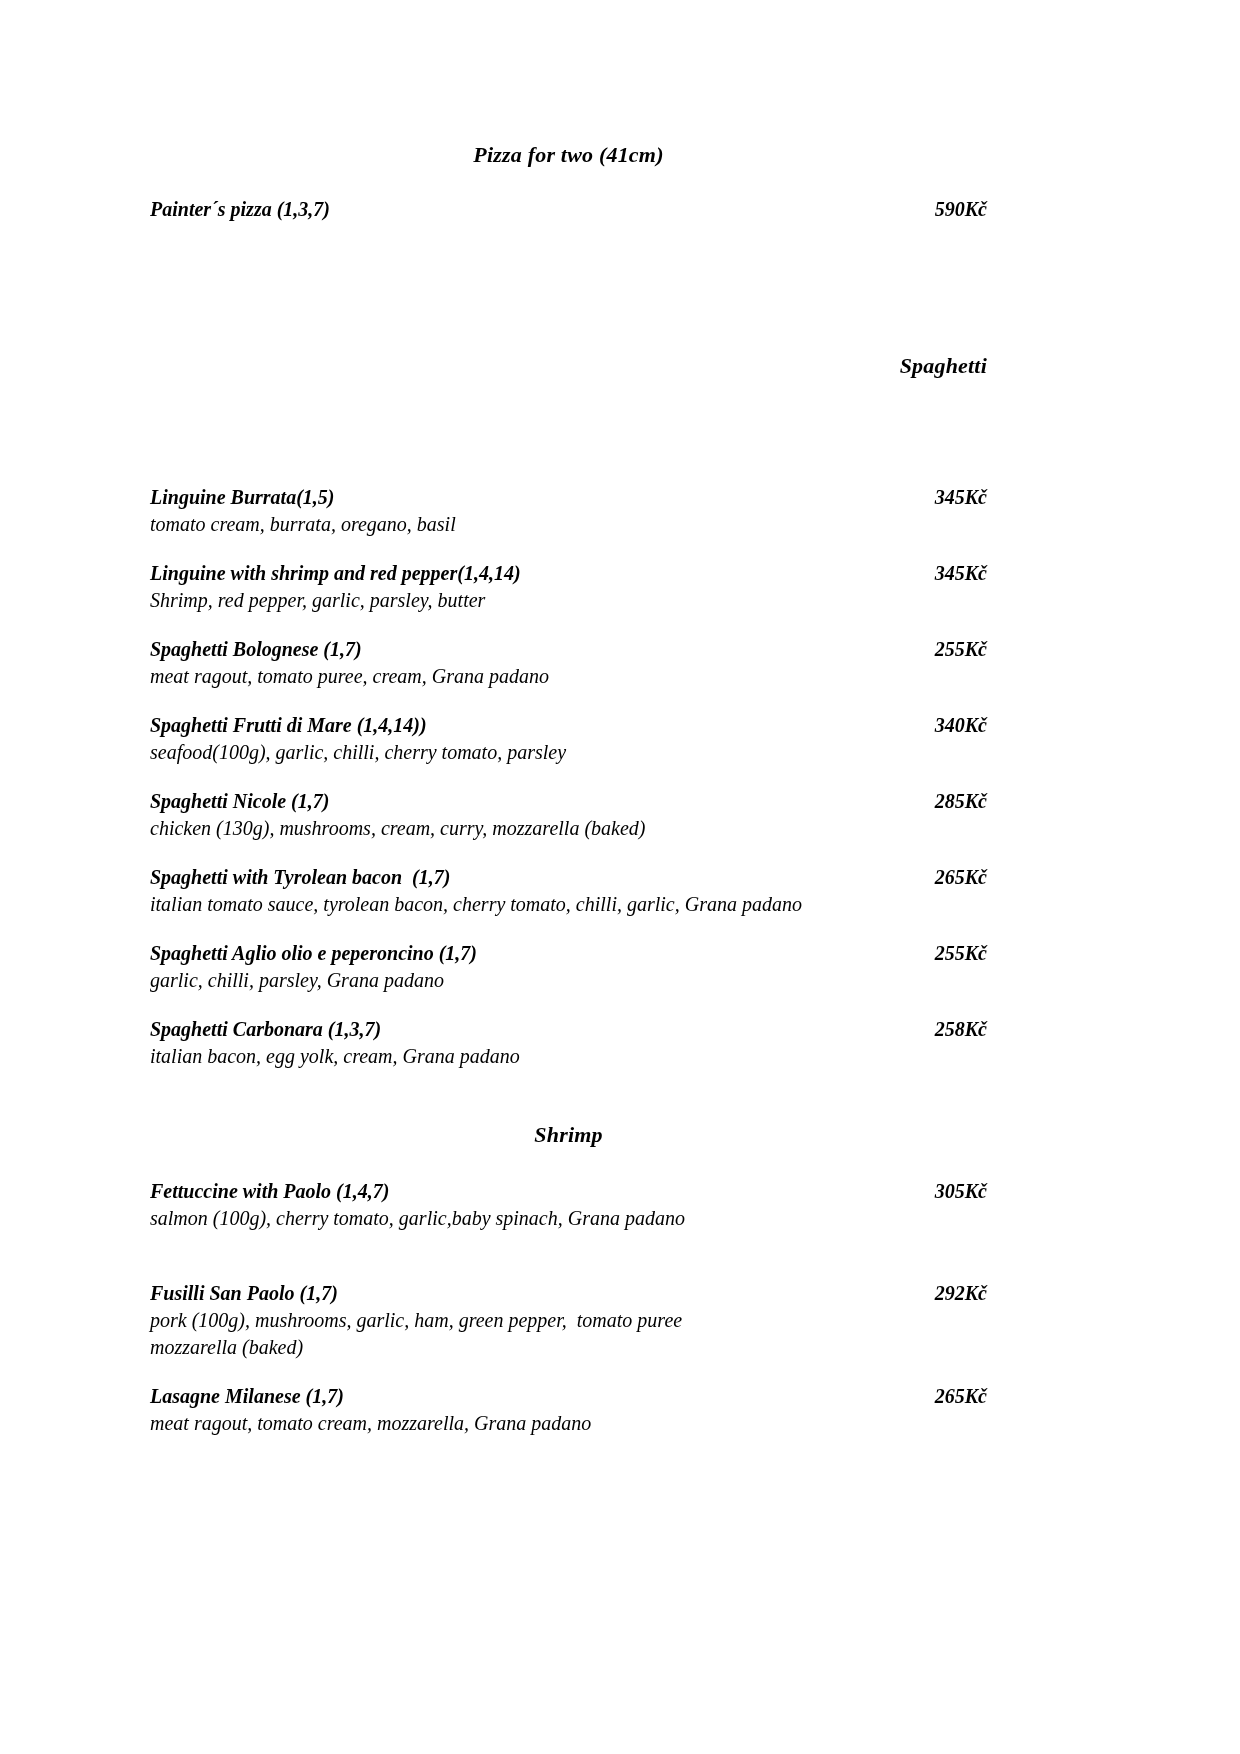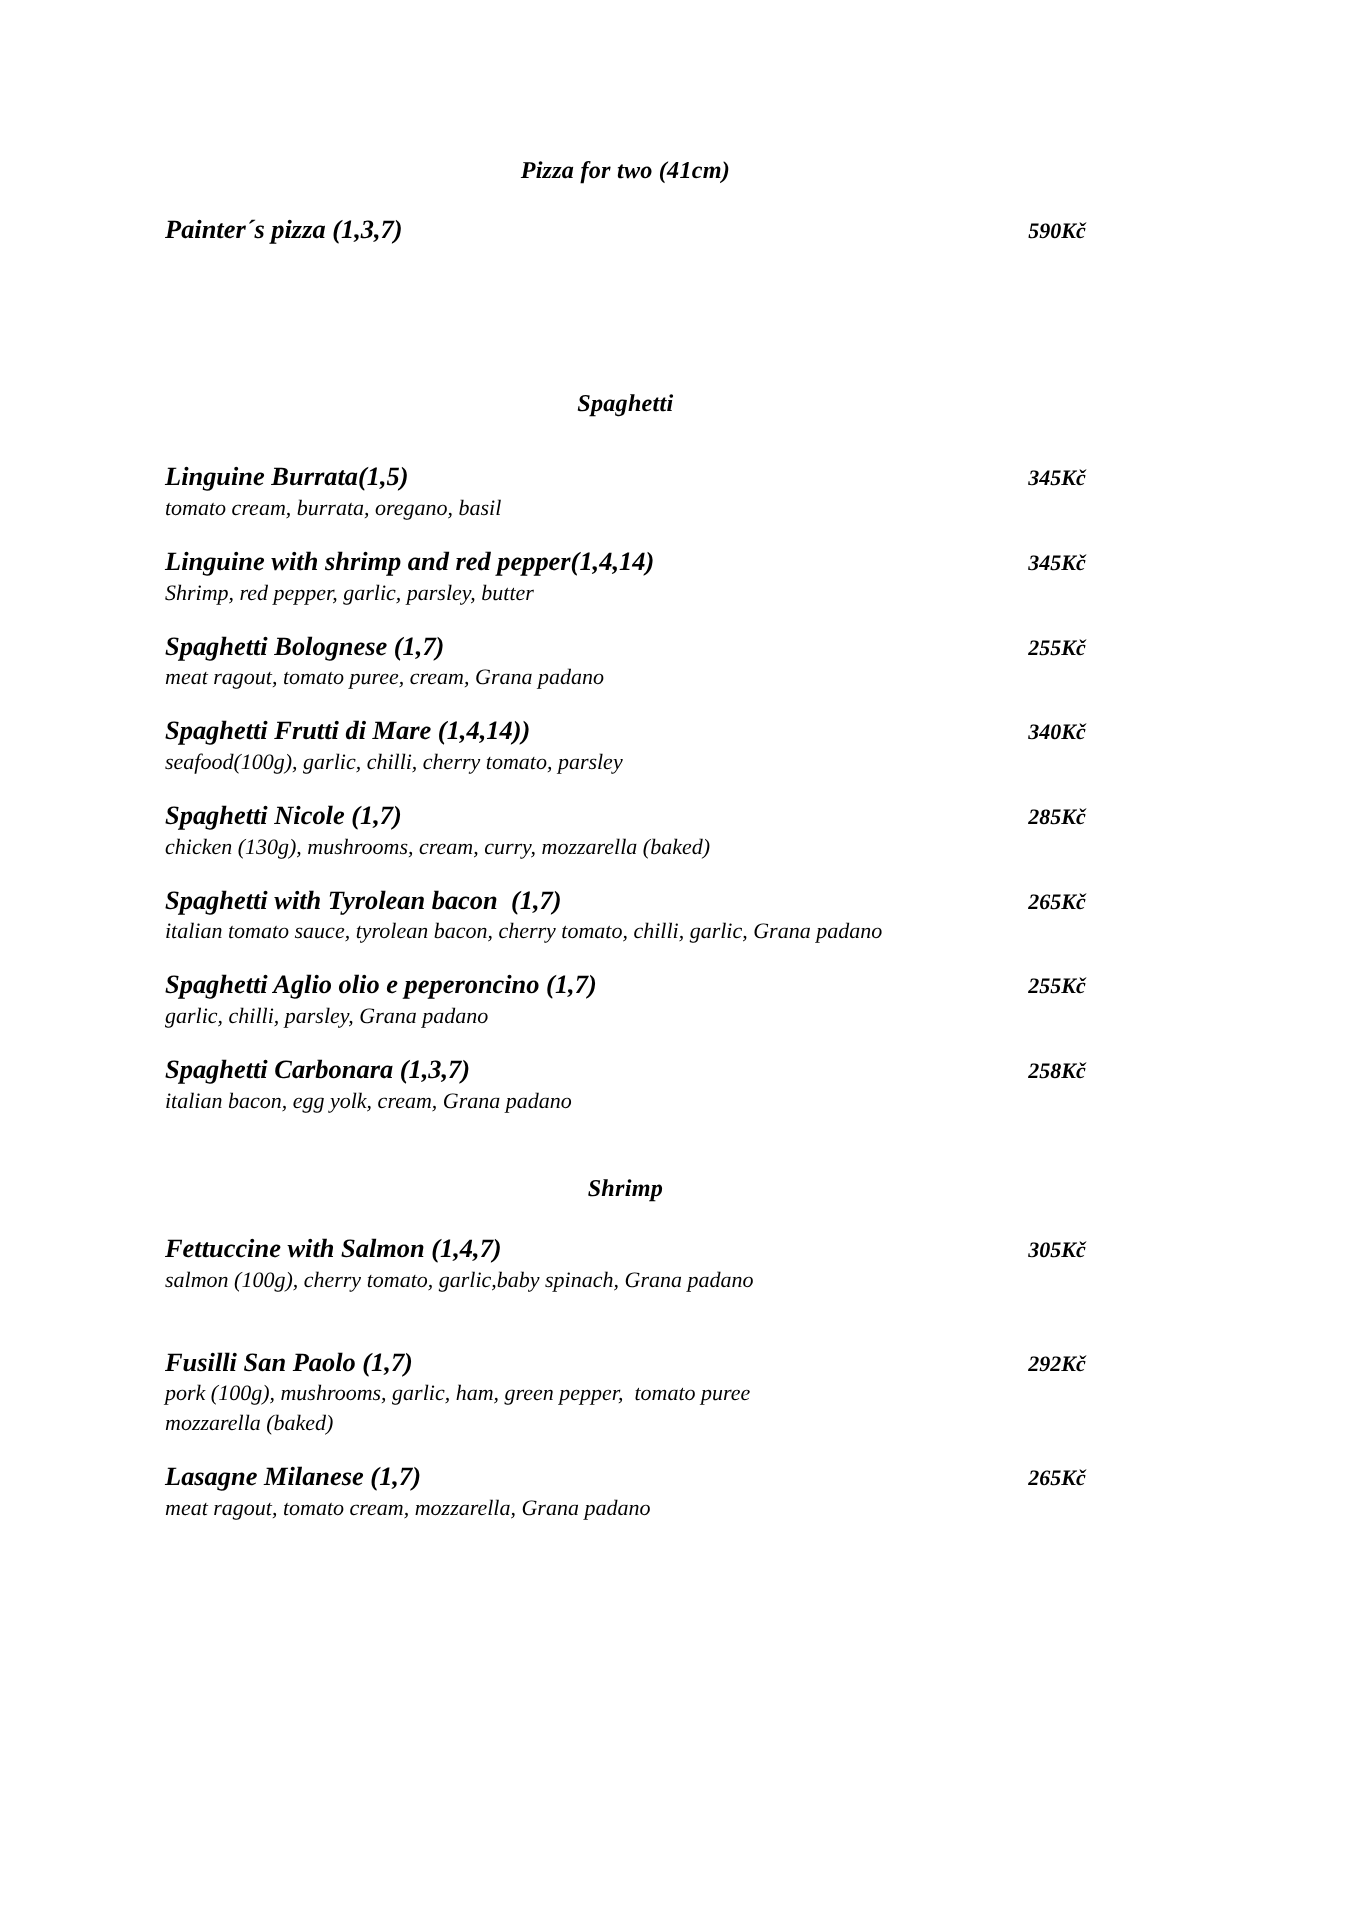--- a/index.html
+++ b/index.html
@@ -26,32 +26,32 @@
   .heading {
     text-align: center;
     font-size: 22px;
     font-weight: bold;
     font-style: italic;
     line-height: 30px;
     margin: 0;
     letter-spacing: 0.2px;
   }
   .heading-pizza    { margin-bottom: 26px; }
-  .heading-spaghetti{ margin-top: 128px; margin-bottom: 39px; }
+  .heading-spaghetti{ margin-top: 128px; margin-bottom: 103px; text-align: right; }
   .heading-pasta    { margin-top: 50px;  margin-bottom: 28px; }
   .item { margin-bottom: 22px; }
   .item-gap-xl { margin-bottom: 48px; }
   .row {
     display: flex;
     justify-content: space-between;
     align-items: baseline;
   }
   .name {
     font-weight: bold;
-    font-size: 24px;
+    font-size: 20px;
     line-height: 27px;
     white-space: pre;
   }
   .price {
     font-weight: bold;
     font-size: 20px;
     line-height: 27px;
     margin-left: 4px;
     flex-shrink: 0;
   }
@@ -138,21 +138,21 @@
       <span class="name">Spaghetti Carbonara (1,3,7)</span>
       <span class="price">258Kč</span>
     </div>
     <div class="desc">italian bacon, egg yolk, cream, Grana padano</div>
   </div>
 
   <h2 class="heading heading-pasta">Shrimp</h2>
 
   <div class="item item-gap-xl">
     <div class="row">
-      <span class="name">Fettuccine with Salmon (1,4,7)</span>
+      <span class="name">Fettuccine with Paolo (1,4,7)</span>
       <span class="price">305Kč</span>
     </div>
     <div class="desc">salmon (100g), cherry tomato, garlic,baby spinach, Grana padano</div>
   </div>
 
   <div class="item">
     <div class="row">
       <span class="name">Fusilli San Paolo (1,7)</span>
       <span class="price">292Kč</span>
     </div>

